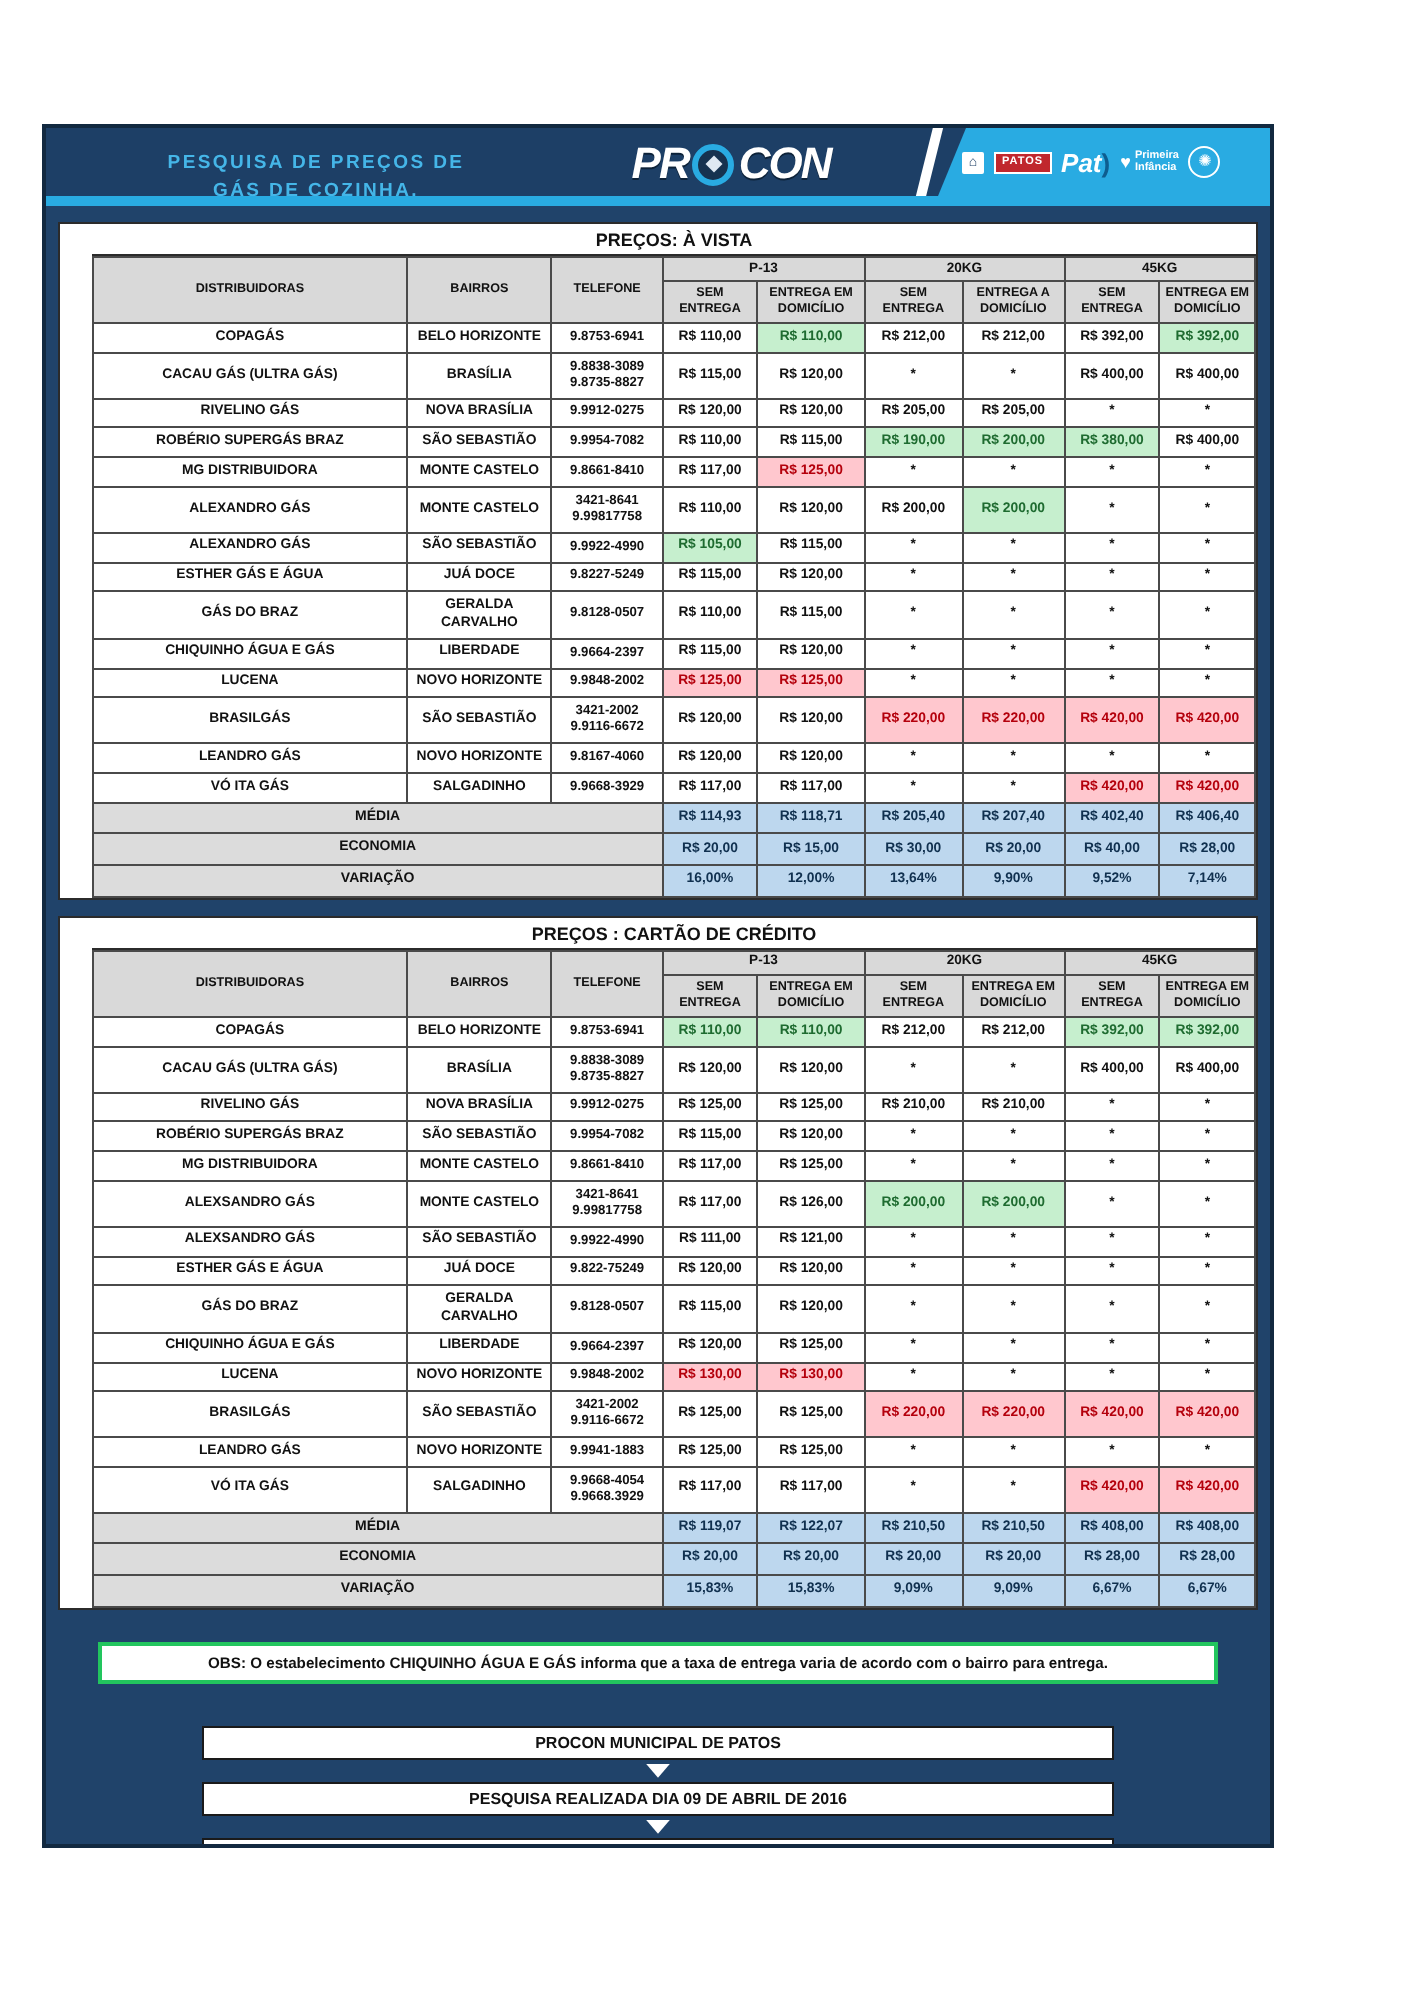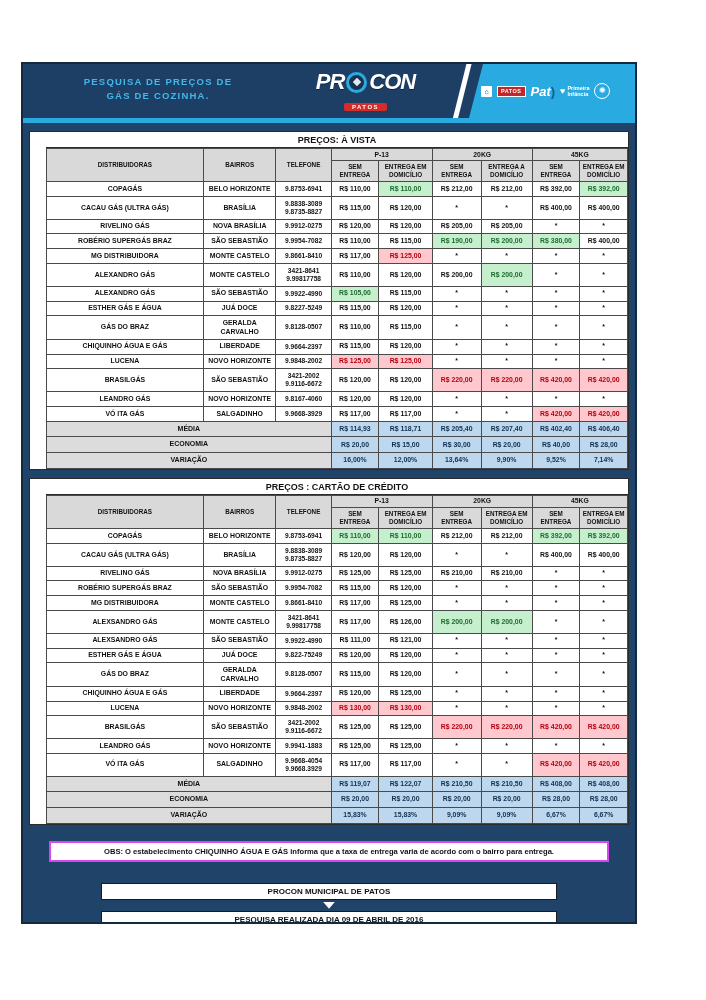--- a/index.html
+++ b/index.html
@@ -3,21 +3,21 @@
 <meta charset="utf-8">
 <style>
   * { margin:0; padding:0; box-sizing:border-box; }
   html,body { width:706px; height:1000px; background:#ffffff;
     font-family:"Liberation Sans", sans-serif; position:relative; }
 
   .poster { position:absolute; left:21px; top:62px; width:616px; height:862px;
     background:#20436a; border:2px solid #122940; overflow:hidden; }
 
   
-  .p-header { position:relative; height:54px; background:#1d3f66; overflow:hidden; }
+  .p-header { position:relative; height:34px; background:#1d3f66; overflow:hidden; }
   .h-title { position:absolute; left:30px; top:11px; width:210px; text-align:center;
     color:#45b6e8; font-size:9.5px; font-weight:700; letter-spacing:1.2px;
     line-height:1.45; white-space:pre-line; }
   .procon-logo { position:absolute; left:255px; top:5px; width:175px; text-align:center; }
   .logo-row { display:flex; align-items:center; justify-content:center; gap:2px;text-align:right; }
   .logo-txt { color:#fff; font-weight:900; font-style:italic; font-size:22px;
     letter-spacing:-1px; text-shadow:0 1px 0 #0d2238; }
   .logo-ring { width:21px; height:21px; border-radius:50%; border:3px solid #29abe2;
     background:#16324f; position:relative; flex:0 0 auto; }
   .logo-ring::after { content:""; position:absolute; left:50%; top:50%; width:6px; height:6px;
@@ -53,21 +53,21 @@
     padding:2px 1px; line-height:1.25; }
   thead th.grp { font-size:6.8px; padding:1.5px 0; }
   tbody td { font-size:6.9px; font-weight:700; color:#111; padding:2.6px 1px; line-height:1.25; }
   td.tel { white-space:pre-line; font-size:6.6px; }
   td.g { background:#c6efce; color:#1e6b30; }
   td.r { background:#ffc7ce; color:#b4000c; }
   tr.sumrow td.slabel { background:#dcdcdc; font-size:7px; padding:3px 1px; }
   tr.sumrow td.sval { background:#bdd7ee; color:#10304f; font-size:6.9px; padding:3px 1px; }
 
   
-  .obs-box { margin:16px 26px 0; background:#fff; border:2px solid #d946ef;
+  .obs-box { margin:16px 26px 0; background:#fff; border:2px solid #22c55e;
     text-align:center; font-size:7.6px; font-weight:700; color:#111; padding:4px 4px; }
   .flow { margin-top:21px; }
   .flow-box { margin:0 78px; background:#fff; border:1px solid #1a1a1a; text-align:center;
     font-size:8px; font-weight:700; color:#111; padding:3px 0; }
   .flow-arrow { width:12px; height:7px; background:#fff; margin:2px auto;
     clip-path:polygon(0 0,100% 0,50% 100%); }
 </style>
 </head>
 <body>
 

